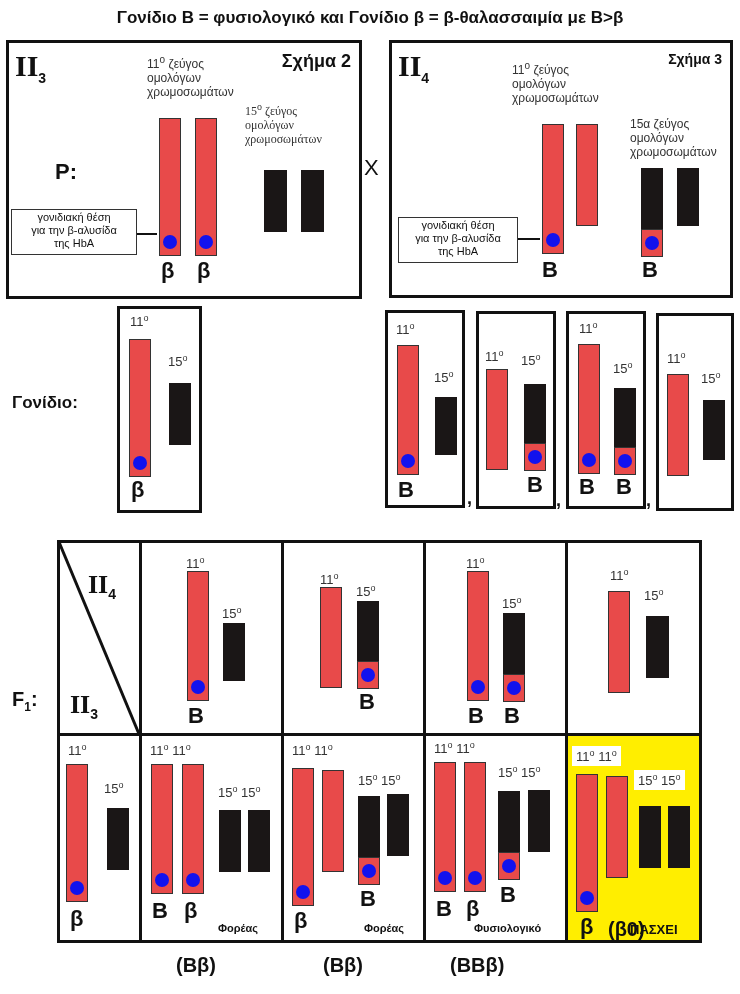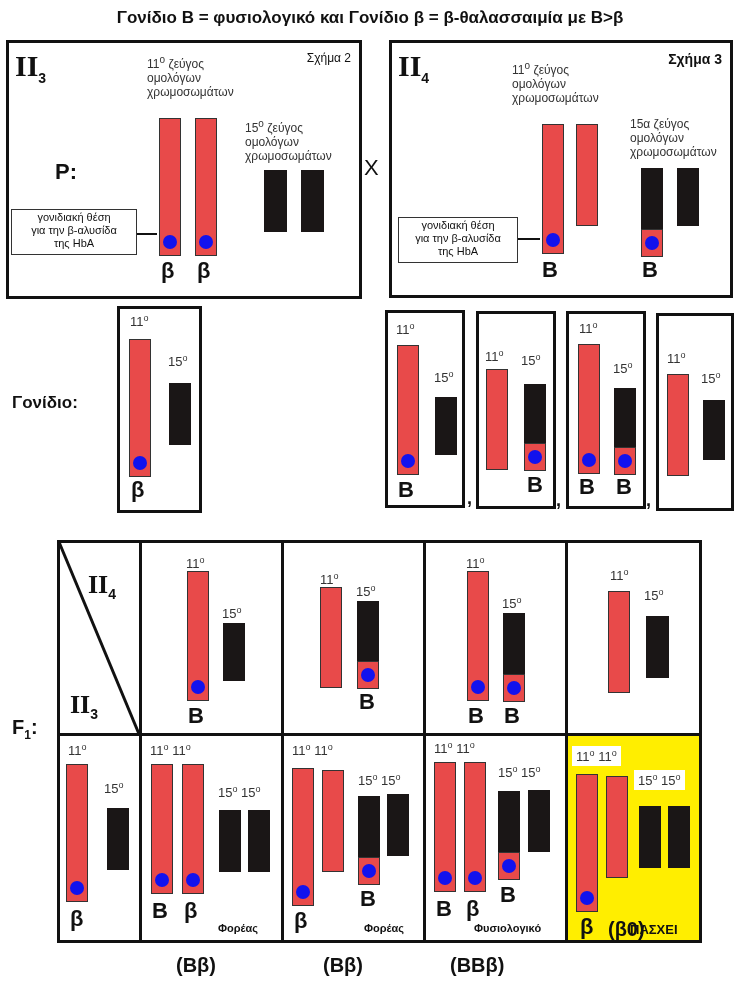--- a/index.html
+++ b/index.html
@@ -23,27 +23,27 @@
   .status{font-weight:bold;font-size:11px;}
   .tline{position:absolute;background:#111;}
 </style>
 </head>
 <body>
 
 <div class="abs title">Γονίδιο Β = φυσιολογικό και Γονίδιο β = β-θαλασσαιμία με Β&gt;β</div>
 
 <div class="box" style="left:6px;top:40px;width:356px;height:259px;">
   <div class="abs roman" style="left:6px;top:6px;"><span>II</span><sub>3</sub></div>
-  <div class="abs" style="right:8px;top:8px;font-weight:normal;font-size:12px;">Σχήμα 2</div>
+  <div class="abs" style="right:8px;top:8px;font-weight:bold;font-size:18px;">Σχήμα 2</div>
   <div class="abs small" style="left:138px;top:10px;width:110px;">
     <div><span>11</span><sup>ο</sup> <span>ζεύγος</span></div>
     <div>ομολόγων</div>
     <div>χρωμοσωμάτων</div>
   </div>
-  <div class="abs small" style="left:236px;top:74px;width:110px;">
+  <div class="abs small" style="left:236px;top:57px;width:110px;font-family:Liberation Serif, serif;">
     <div><span>15</span><sup>ο</sup> <span>ζεύγος</span></div>
     <div>ομολόγων</div>
     <div>χρωμοσωμάτων</div>
   </div>
   <div class="abs lbl" style="left:46px;top:116px;font-size:22px;">P:</div>
   <div class="chr red" style="left:150px;top:75px;width:22px;height:138px;">
       <div class="dot" style="left:3px;bottom:6px;"></div>
     </div>
   <div class="chr red" style="left:186px;top:75px;width:22px;height:138px;">
       <div class="dot" style="left:3px;bottom:6px;"></div>
@@ -147,21 +147,21 @@
 </div>
 <div class="abs allele" style="left:646px;top:490px;font-size:18px;">,</div>
 
 <div class="box" style="left:656px;top:313px;width:78px;height:198px;">
   <div class="abs sup" style="left:8px;top:34px;"><span>11</span><sup>ο</sup></div>
   <div class="chr red" style="left:8px;top:58px;width:22px;height:102px;"></div>
   <div class="abs sup" style="left:42px;top:54px;"><span>15</span><sup>ο</sup></div>
   <div class="chr blk" style="left:44px;top:84px;width:22px;height:60px;"></div>
 </div>
 
-<div class="abs lbl" style="left:12px;top:716px;font-size:20px;"><span>F</span><sub style="font-size:12px;">1</sub><span>:</span></div>
+<div class="abs lbl" style="left:12px;top:688px;font-size:20px;"><span>F</span><sub style="font-size:12px;">1</sub><span>:</span></div>
 
 <div class="abs" style="left:567px;top:735px;width:133px;height:207px;background:#ffee00;"></div>
 
 <div class="abs" style="left:57px;top:540px;width:645px;height:403px;border:3px solid #111;box-sizing:border-box;"></div>
 <div class="tline" style="left:57px;top:733px;width:645px;height:3px;"></div>
 <div class="tline" style="left:139px;top:540px;width:3px;height:403px;"></div>
 <div class="tline" style="left:281px;top:540px;width:3px;height:403px;"></div>
 <div class="tline" style="left:423px;top:540px;width:3px;height:403px;"></div>
 <div class="tline" style="left:565px;top:540px;width:3px;height:403px;"></div>
 

